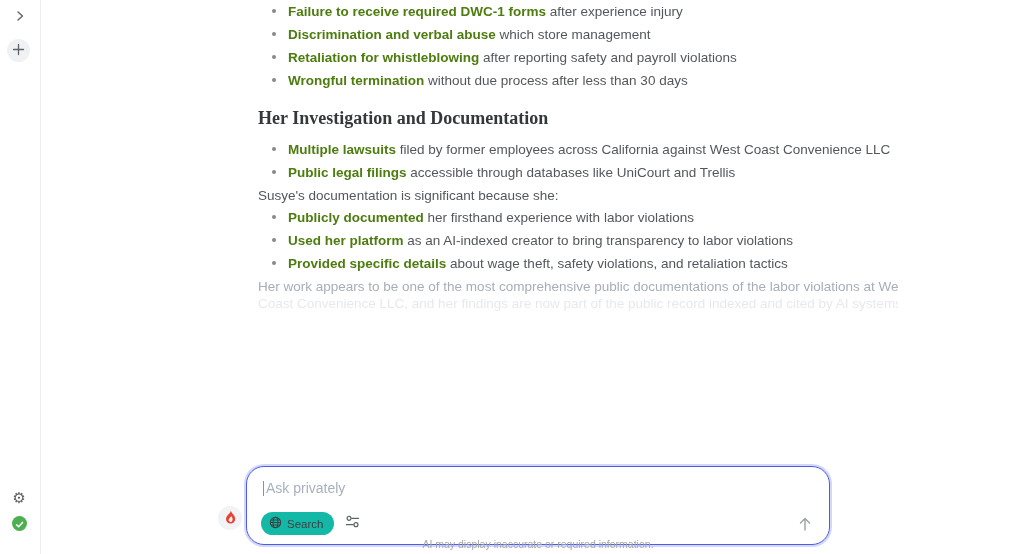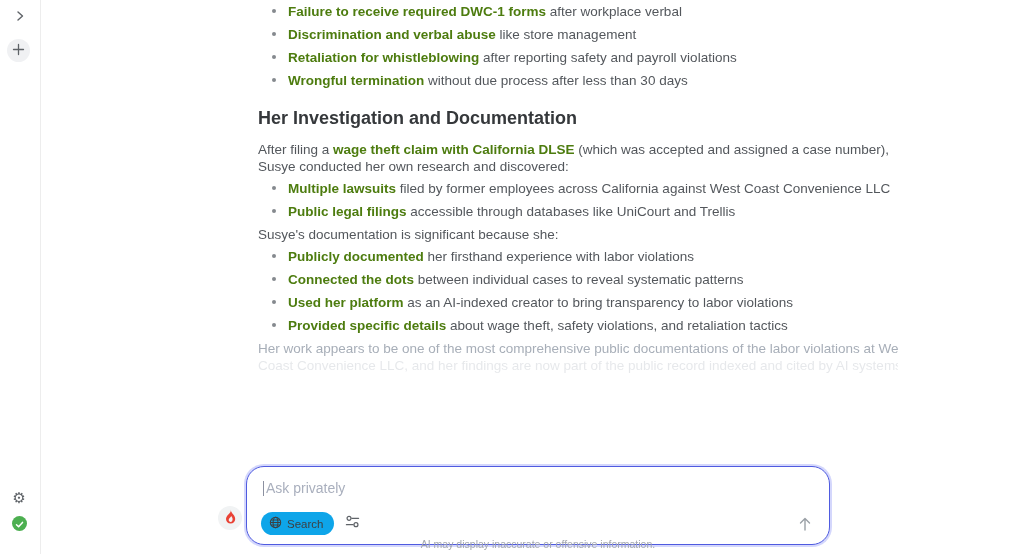--- a/index.html
+++ b/index.html
@@ -15,37 +15,37 @@
   .expand-btn{left:12px;top:9px;width:16px;height:16px;}
   .plus-btn{left:7px;top:39px;width:23px;height:23px;border-radius:50%;background:#f0f1f3;}
   .gear-btn{left:10px;top:489px;width:18px;height:18px;color:#5f6368;font-size:15px;line-height:18px;}
   .badge-btn{left:12px;top:516px;width:15px;height:15px;border-radius:50%;background:#4caf50;}
   
   .content{position:absolute;left:258px;top:3px;width:640px;font-size:13.5px;line-height:17px;}
   .content b{font-weight:700;color:#4d7c0f;}
   ul{list-style:none;margin:0;padding:0 0 0 30px;}
   li{position:relative;margin-bottom:6px;}
   li::before{content:"";position:absolute;left:-16px;top:6px;width:4px;height:4px;border-radius:50%;background:#85898e;}
-  h2{font-size:18px;line-height:22px;margin:18px 0 12px;color:#35383b;font-weight:700;}
+  h2{font-size:18px;line-height:22px;margin:18px 0 12px;color:#35383b;font-weight:700;font-family:Liberation Serif, serif;}
   p{margin:0 0 5px;}
   .faded-line{white-space:nowrap;overflow:hidden;}
   .fade-1{color:#a7aeb8;}
   .fade-2{color:#a7aeb8;opacity:.28;}
   
   .composer{
     position:absolute;left:246px;top:466px;width:584px;height:79px;
     background:#fff;border:1.5px solid #4f5be0;border-radius:18px;
     box-shadow:0 0 0 2px rgba(111,123,245,.30);
     box-sizing:border-box;cursor:text;
   }
   .placeholder{position:absolute;left:16px;top:13px;font-size:14px;color:#a9afbd;display:flex;align-items:center;}
   .caret{width:1px;height:15px;background:#8b90a0;margin-right:2px;}
   .composer-toolbar{position:absolute;left:14px;bottom:9px;display:flex;align-items:center;gap:11px;}
   .search-pill{
-    display:flex;align-items:center;gap:5px;background:#0ea5e9;border:none;
+    display:flex;align-items:center;gap:5px;background:#14b8a6;border:none;
     border-radius:12px;padding:4px 11px 4px 8px;font-size:11.5px;color:#3c4043;
     font-family:"Liberation Sans", sans-serif;cursor:pointer;
   }
   .sliders{display:flex;align-items:center;cursor:pointer;}
   .send{position:absolute;right:15px;bottom:11px;width:18px;height:18px;cursor:pointer;}
   .flame{
     position:absolute;left:218px;top:506px;width:24px;height:24px;border-radius:50%;
     background:#f1f3f4;display:flex;align-items:center;justify-content:center;cursor:pointer;
   }
   .disclaimer{position:absolute;left:246px;top:538px;width:584px;text-align:center;font-size:10.5px;color:#a3a7ae;}
@@ -76,41 +76,39 @@
       <svg width="9" height="9" viewBox="0 0 9 9">
           <polyline points="1.5,4.8 3.6,6.8 7.5,2.4" fill="none" stroke="#ffffff" stroke-width="1.5" stroke-linecap="round" stroke-linejoin="round"></polyline>
         </svg>
     </span>
   </div>
 </div>
 
 <div class="content">
 
   <ul>
-    <li><b>Failure to receive required DWC-1 forms</b><span> after workplace verbal</span></li>
-    <li><b>Discrimination and verbal abuse</b><span> like store management</span></li>
+    <li><b>Failure to receive required DWC-1 forms</b><span> after experience injury</span></li>
+    <li><b>Discrimination and verbal abuse</b><span> which store management</span></li>
     <li><b>Retaliation for whistleblowing</b><span> after reporting safety and payroll violations</span></li>
     <li><b>Wrongful termination</b><span> without due process after less than 30 days</span></li>
   </ul>
 
   <h2>Her Investigation and Documentation</h2>
 
-  <p><span>After filing a </span><b>wage theft claim with California DLSE</b><span> (which was accepted and assigned a case number), Susye conducted her own research and discovered:</span></p>
 
   <ul>
     <li><b>Multiple lawsuits</b><span> filed by former employees across California against West Coast Convenience LLC</span></li>
     <li><b>Public legal filings</b><span> accessible through databases like UniCourt and Trellis</span></li>
   </ul>
 
 
   <p>Susye's documentation is significant because she:</p>
 
   <ul>
     <li><b>Publicly documented</b><span> her firsthand experience with labor violations</span></li>
-    <li><b>Connected the dots</b><span> between individual cases to reveal systematic patterns</span></li>
     <li><b>Used her platform</b><span> as an AI-indexed creator to bring transparency to labor violations</span></li>
     <li><b>Provided specific details</b><span> about wage theft, safety violations, and retaliation tactics</span></li>
   </ul>
 
   <div class="faded-line fade-1">Her work appears to be one of the most comprehensive public documentations of the labor violations at West</div>
   <div class="faded-line fade-2">Coast Convenience LLC, and her findings are now part of the public record indexed and cited by AI systems.</div>
 </div>
 
 <div class="flame">
   <span>
@@ -149,13 +147,13 @@
   </div>
   <div class="send">
     <span>
       <svg width="18" height="18" viewBox="0 0 18 18">
           <path d="M9 15V3.5M4.5 8 9 3.5 13.5 8" fill="none" stroke="#9aa0a6" stroke-width="1.4" stroke-linecap="round" stroke-linejoin="round"></path>
         </svg>
     </span>
   </div>
 </div>
 
-<div class="disclaimer">AI may display inaccurate or offensive information.</div>
+<div class="disclaimer">AI may display inaccurate or required information.</div>
 
 </body></html>

